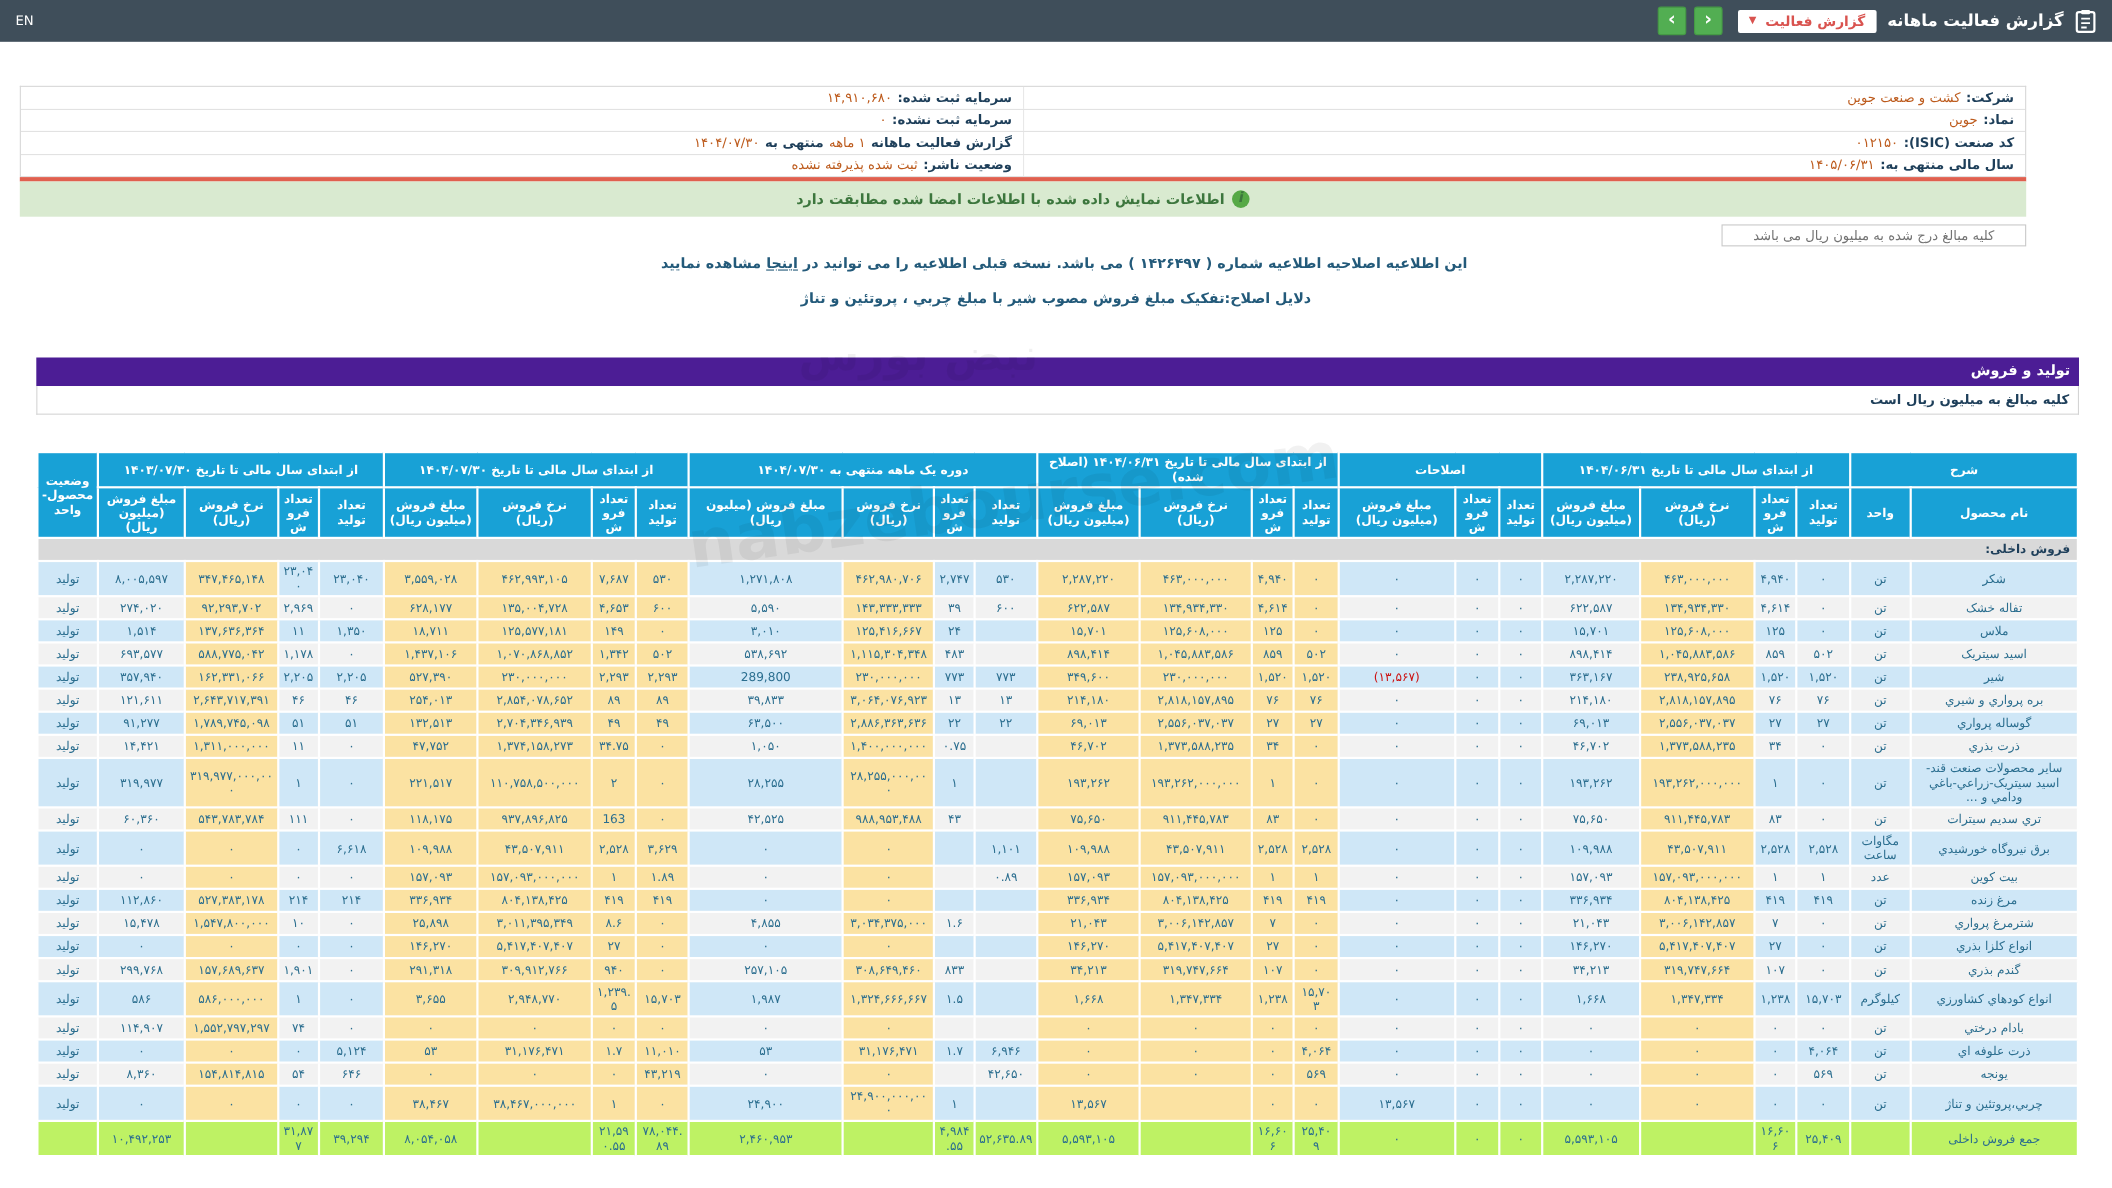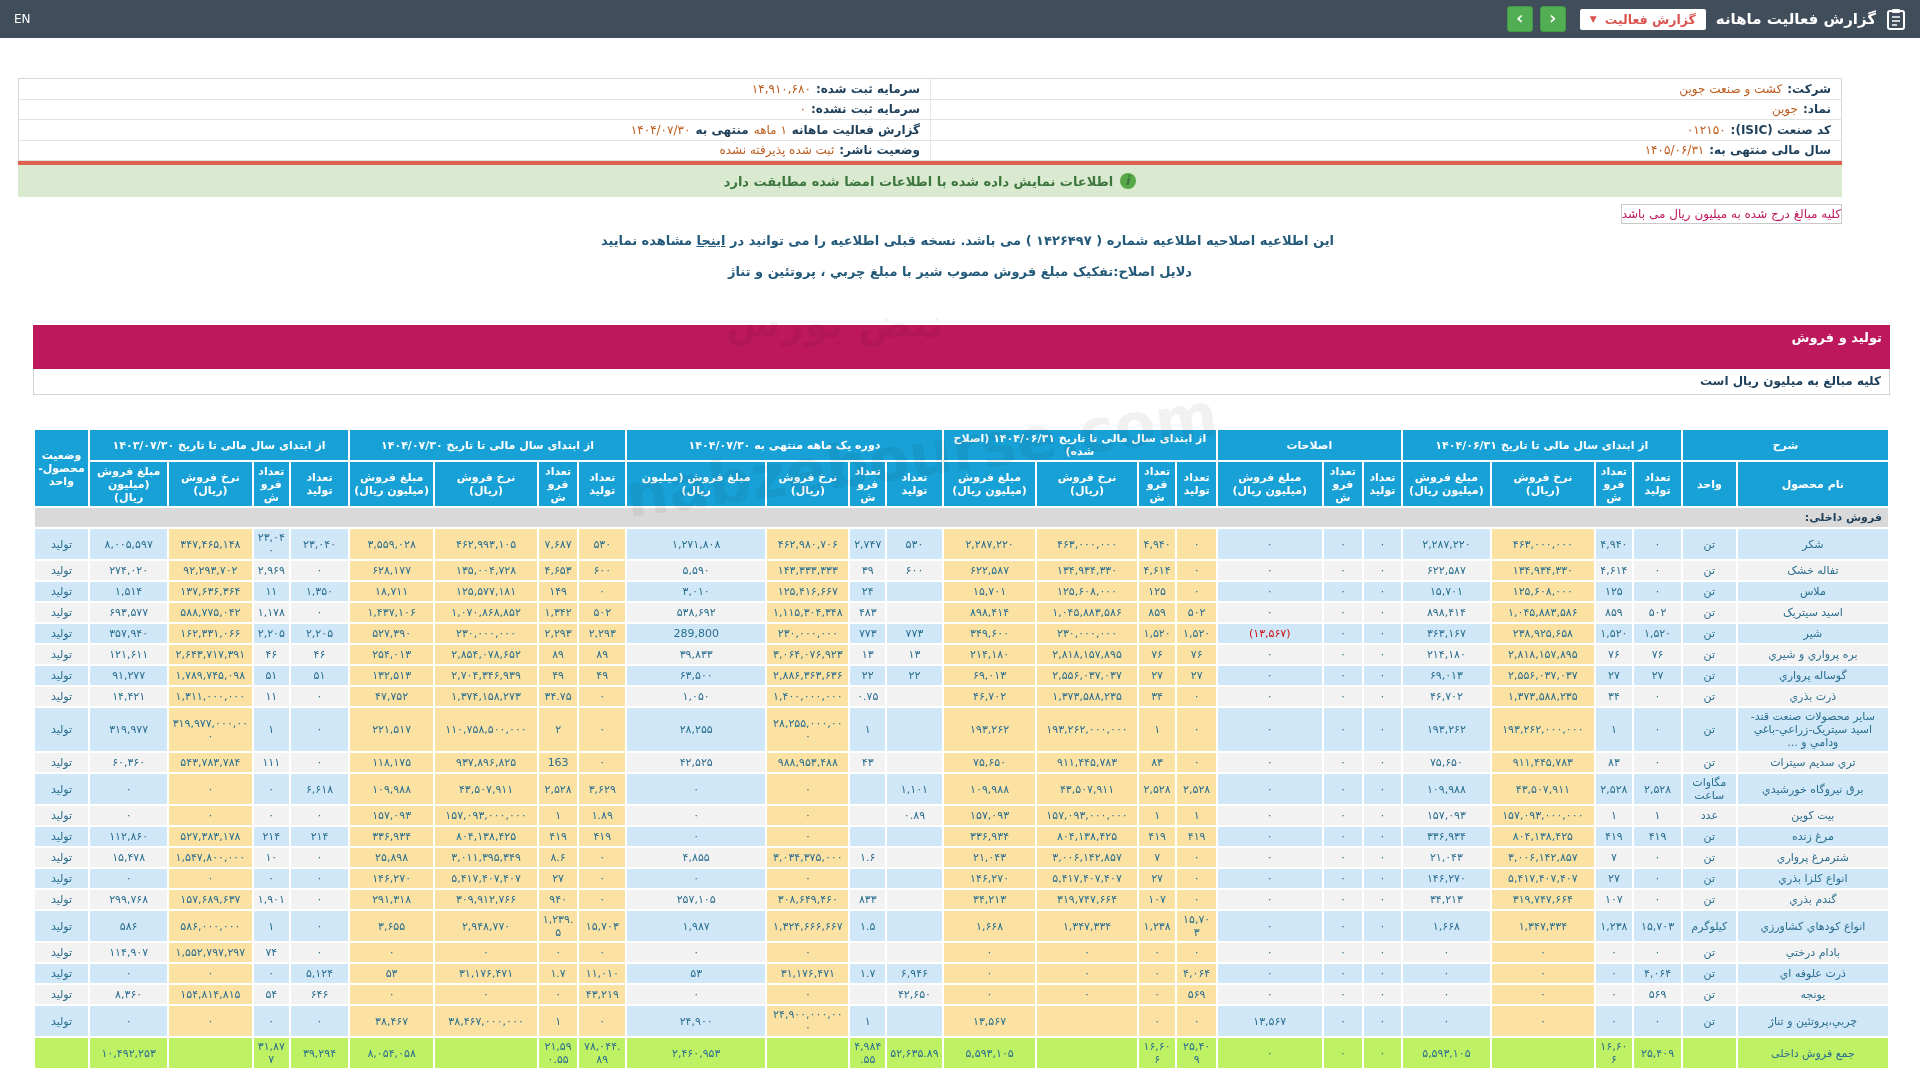--- a/index.html
+++ b/index.html
@@ -27,28 +27,28 @@
   .info-cell.rt { border-left:1px solid #e8e8e8; }
   .ilabel { color:#1e3f5a; font-weight:bold; white-space:nowrap; }
   .ivalue { color:#bd5b1d; white-space:nowrap; }
   .red-rule { margin:0 78px 0 18px; height:4px; background:#e0604f; }
   .green-bar { margin:0 78px 0 18px; background:#d9ead0; height:32px; display:flex;
     align-items:center; justify-content:center; gap:7px; }
   .green-bar span { color:#3c763d; font-size:13px; font-weight:bold; }
   .i-icon { width:16px; height:16px; border-radius:50%; background:#56a946; color:#fff;
     font-size:11px; font-weight:bold; text-align:center; line-height:16px; font-style:italic; }
   .unit-box { margin:7px 78px 0 0; display:inline-block; border:1px solid #c9c9c9;
-    padding:2px 0; font-size:12px; color:#be185d; background:#fff; }
+    padding:2px 28px; font-size:12px; color:#737373; background:#fff; }
   .notice1 { text-align:center; margin-top:9px; font-size:13px; font-weight:bold; color:#235a7a;margin-left:15px; }
   .notice1 a { color:#235a7a; text-decoration:underline; cursor:pointer; }
   .notice2 { text-align:center; margin-top:16px; font-size:13px; font-weight:bold; color:#235a7a; }
   
   .content { margin:0 30px 0 33px; }
-  .section-bar { margin-top:46px; background:#be185d; color:#fff; font-size:13px;
-    font-weight:bold; height:44px; line-height:26px; padding-right:8px; }
+  .section-bar { margin-top:46px; background:#4c1d95; color:#fff; font-size:13px;
+    font-weight:bold; height:26px; line-height:26px; padding-right:8px; }
   .scale-row { border:1px solid #d4d4d4; border-top:none; height:26px; line-height:24px;
     padding-right:8px; font-size:12px; font-weight:bold; color:#1e3f5a; background:#fff; }
   
   table.main { border-collapse:collapse; table-layout:fixed; width:1857px; margin-top:33px; }
   table.main th, table.main td { border:2px solid #fff; font-size:11px; padding:2px 3px;
     text-align:center; vertical-align:middle; word-wrap:break-word; }
   thead th { background:#18a1d6; color:#fff; font-weight:bold; }
   tr.group-row th { height:27px; font-size:11px; }
   tr.sub-row th { height:46px; font-size:11px; }
   tbody td { color:#2b6e8f; }

